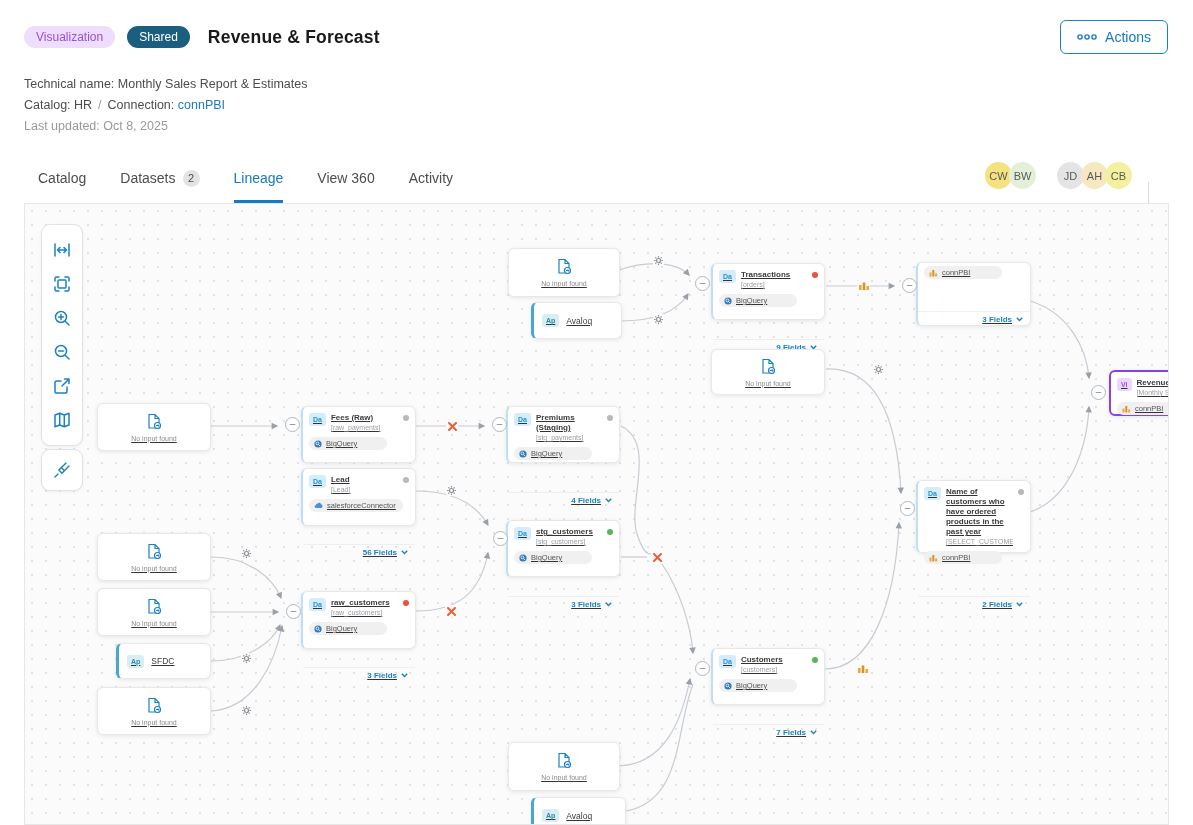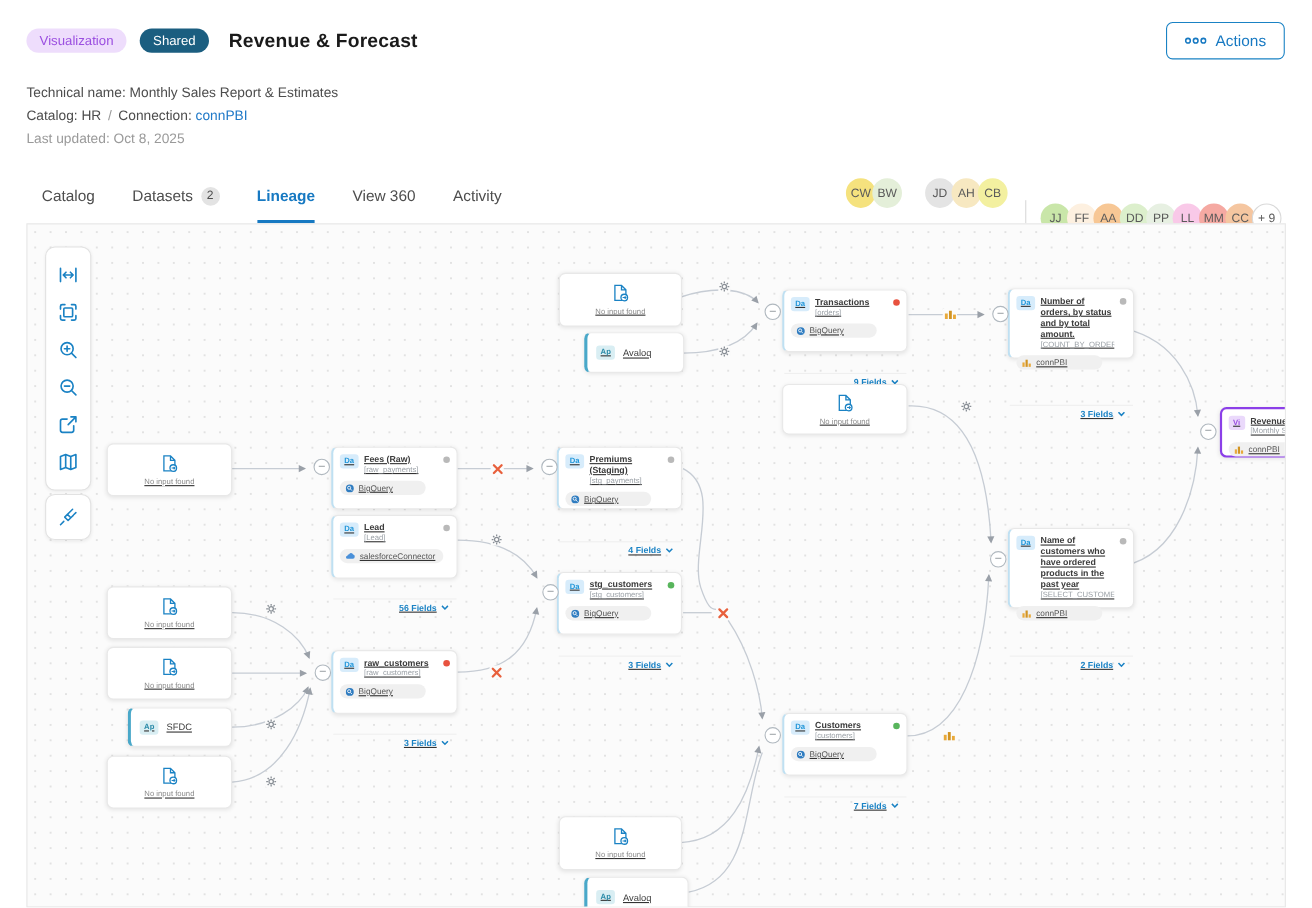--- a/index.html
+++ b/index.html
@@ -18,21 +18,21 @@
     font-size:14px; cursor:pointer; }
   .meta { position:absolute; left:24px; font-size:12.5px; color:#4d4d4d; }
   .meta.m1 { top:77px; } .meta.m2 { top:98px; } .meta.m3 { top:119px; color:#9a9a9a; }
   .meta a { color:#1f79c8; text-decoration:none; }
   .meta .sep { color:#9a9a9a; margin:0 6px; }
 
   
   .tabs { position:absolute; left:38px; top:158px; height:45px; display:flex; gap:34px; align-items:stretch; }
   .tab { display:flex; align-items:center; gap:7px; font-size:14px; color:#4d4d4d; cursor:pointer;
     border-bottom:3px solid transparent; padding-bottom:2px; }
-  .tab.active { color:#1779c2; font-weight:bold; border-bottom-color:#1779c2;justify-content:center; }
+  .tab.active { color:#1779c2; font-weight:normal; border-bottom-color:#1779c2;justify-content:center; }
   .count-badge { background:#e3e3e3; color:#4d4d4d; font-size:11px; width:17px; height:17px; border-radius:50%;
     display:flex; align-items:center; justify-content:center; }
 
   
   .collab { position:absolute; right:28px; top:162px; display:flex; align-items:center; }
   .av-group { display:flex; }
   .avatar { width:27px; height:27px; border-radius:50%; margin-left:-3px; display:flex; align-items:center;
     justify-content:center; font-size:11px; color:#5a5a5a; cursor:pointer; }
   .avatar.more { background:#fff; border:1px solid #d9d9d9; }
   .av-divider { width:1px; height:34px; background:#d9d9d9; margin:0 16px; }
@@ -128,31 +128,20 @@
   <div class="collab">
     <div class="av-group">
       <div class="avatar" style="background: rgb(245, 226, 126);">CW</div>
       <div class="avatar" style="background: rgb(228, 239, 217);">BW</div>
       <div class="avatar" style="background: #22c55e; margin-top: 46px;">HS</div>
       <div class="avatar" style="background: rgb(228, 228, 228);">JD</div>
       <div class="avatar" style="background: rgb(247, 232, 193);">AH</div>
       <div class="avatar" style="background: rgb(243, 240, 160);">CB</div>
     </div>
     <div class="av-divider"></div>
-    <div class="av-group">
-      <div class="avatar" style="background: rgb(201, 230, 169);">JJ</div>
-      <div class="avatar" style="background: rgb(253, 240, 224);">FF</div>
-      <div class="avatar" style="background: rgb(247, 199, 149);">AA</div>
-      <div class="avatar" style="background: rgb(220, 239, 204);">DD</div>
-      <div class="avatar" style="background: rgb(231, 240, 226);">PP</div>
-      <div class="avatar" style="background: rgb(249, 201, 232);">LL</div>
-      <div class="avatar" style="background: rgb(245, 169, 162);">MM</div>
-      <div class="avatar" style="background: rgb(245, 198, 160);">CC</div>
-      <div class="avatar more">+ 9</div>
-    </div>
   </div>
 
   <div class="canvas">
 
     <svg class="edges" width="1145" height="622" viewBox="0 0 1145 622">
       <defs>
         <marker id="arr" markerWidth="7" markerHeight="7" refX="5" refY="3.5" orient="auto">
           <path d="M0.5 0.8 L6 3.5 L0.5 6.2 Z" fill="#9aa0a8"></path>
         </marker>
       </defs>
@@ -469,28 +458,20 @@
           <span class="fields">
             <span>7 Fields</span>
             <svg width="7" height="5" viewBox="0 0 7 5" fill="none" stroke="#1a82c4" stroke-width="1.4">
               <path d="M0.8 0.8 L3.5 3.6 L6.2 0.8"></path>
             </svg>
           </span>
         </div>
     </div>
 
     <div class="node ds" style="left:891px;top:58px;width:115px;height:64px">
-      <div class="nhead">
-          <span class="nbadge da">Da</span>
-        <div class="ntxt">
-            <div class="ntitle">Number of orders, by status and by total amount.</div>
-        <div class="nsub">[COUNT_BY_ORDER_STATUS]</div>
-          </div>
-        <span class="dot gray"></span>
-        </div>
       <div class="npill">
           <svg width="9" height="8" viewBox="0 0 9 8">
             <rect x="0.5" y="3.5" width="2" height="4" fill="#e8a93a"></rect>
             <rect x="3.3" y="1" width="2" height="6.5" fill="#d29422"></rect>
             <rect x="6.1" y="4.5" width="2" height="3" fill="#e8a93a"></rect>
           </svg>
           <span>connPBI</span>
         </div>
       <div class="nfoot">
           <span class="fields">

